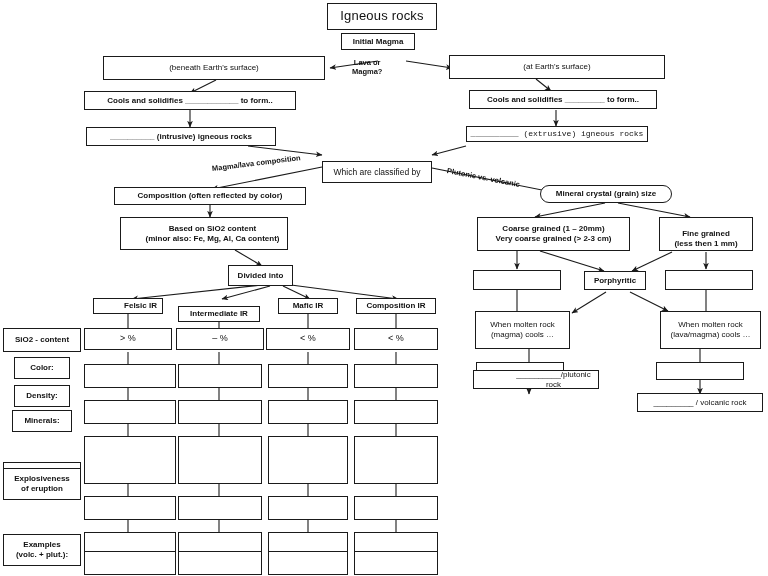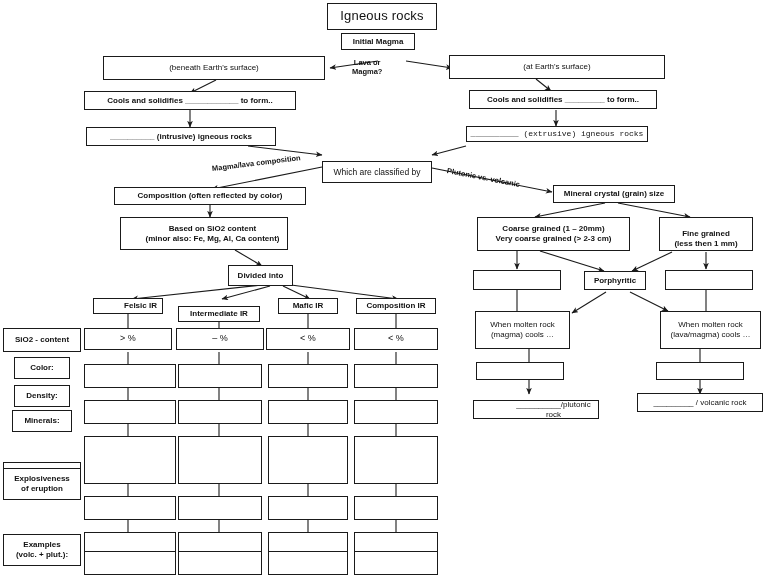--- a/index.html
+++ b/index.html
@@ -187,21 +187,21 @@
 
   <div class="box" style="left:114px; top:187px; width:192px; height:18px;">Composition (often reflected by color)</div>
 
   <div class="box" style="left:120px; top:217px; width:168px; height:33px; flex-direction:column;padding-left:20px;">
     <span>Based on SiO2 content</span>
     <span>(minor also: Fe, Mg, Al, Ca content)</span>
   </div>
 
   <div class="box" style="left:228px; top:265px; width:65px; height:21px;">Divided into</div>
 
-  <div class="box" style="left:553px; top:185px; width:122px; height:18px;">Mineral crystal (grain) size</div>
+  <div class="box" style="left:540px; top:185px; width:132px; height:18px;border-radius:9px;">Mineral crystal (grain) size</div>
 
   <div class="box" style="left:477px; top:217px; width:153px; height:34px; flex-direction:column;">
     <span>Coarse grained (1 – 20mm)</span>
     <span>Very coarse grained (&gt; 2-3 cm)</span>
   </div>
 
   <div class="box" style="left:659px; top:217px; width:94px; height:34px; flex-direction:column;justify-content:flex-end;">
     <span>Fine grained</span>
     <span>(less then 1 mm)</span>
   </div>
@@ -219,21 +219,21 @@
 
   <div class="box normalw" style="left:660px; top:311px; width:101px; height:38px; flex-direction:column;">
     <span>When molten rock</span>
     <span>(lava/magma) cools …</span>
   </div>
 
   <div class="box blank" style="left:476px; top:362px; width:88px; height:18px;"></div>
 
   <div class="box blank" style="left:656px; top:362px; width:88px; height:18px;"></div>
 
-  <div class="box normalw" style="left:473px; top:400px; width:126px; height:19px;padding-left:38px;">__________/plutonic rock</div>
+  <div class="box normalw" style="left:473px; top:370px; width:126px; height:19px;padding-left:38px;">__________/plutonic rock</div>
 
   <div class="box normalw" style="left:637px; top:393px; width:126px; height:19px;">_________ / volcanic rock</div>
 
   <div class="box" style="left:93px; top:298px; width:70px; height:16px;padding-left:28px;">Felsic   IR</div>
   <div class="box" style="left:178px; top:306px; width:82px; height:16px;">Intermediate IR</div>
   <div class="box" style="left:278px; top:298px; width:60px; height:16px;">Mafic IR</div>
   <div class="box" style="left:356px; top:298px; width:80px; height:16px;">Composition IR</div>
 
   <div class="box" style="left:3px; top:328px; width:78px; height:24px;">SiO2 - content</div>
   <div class="box" style="left:14px; top:357px; width:56px; height:22px;">Color:</div>

